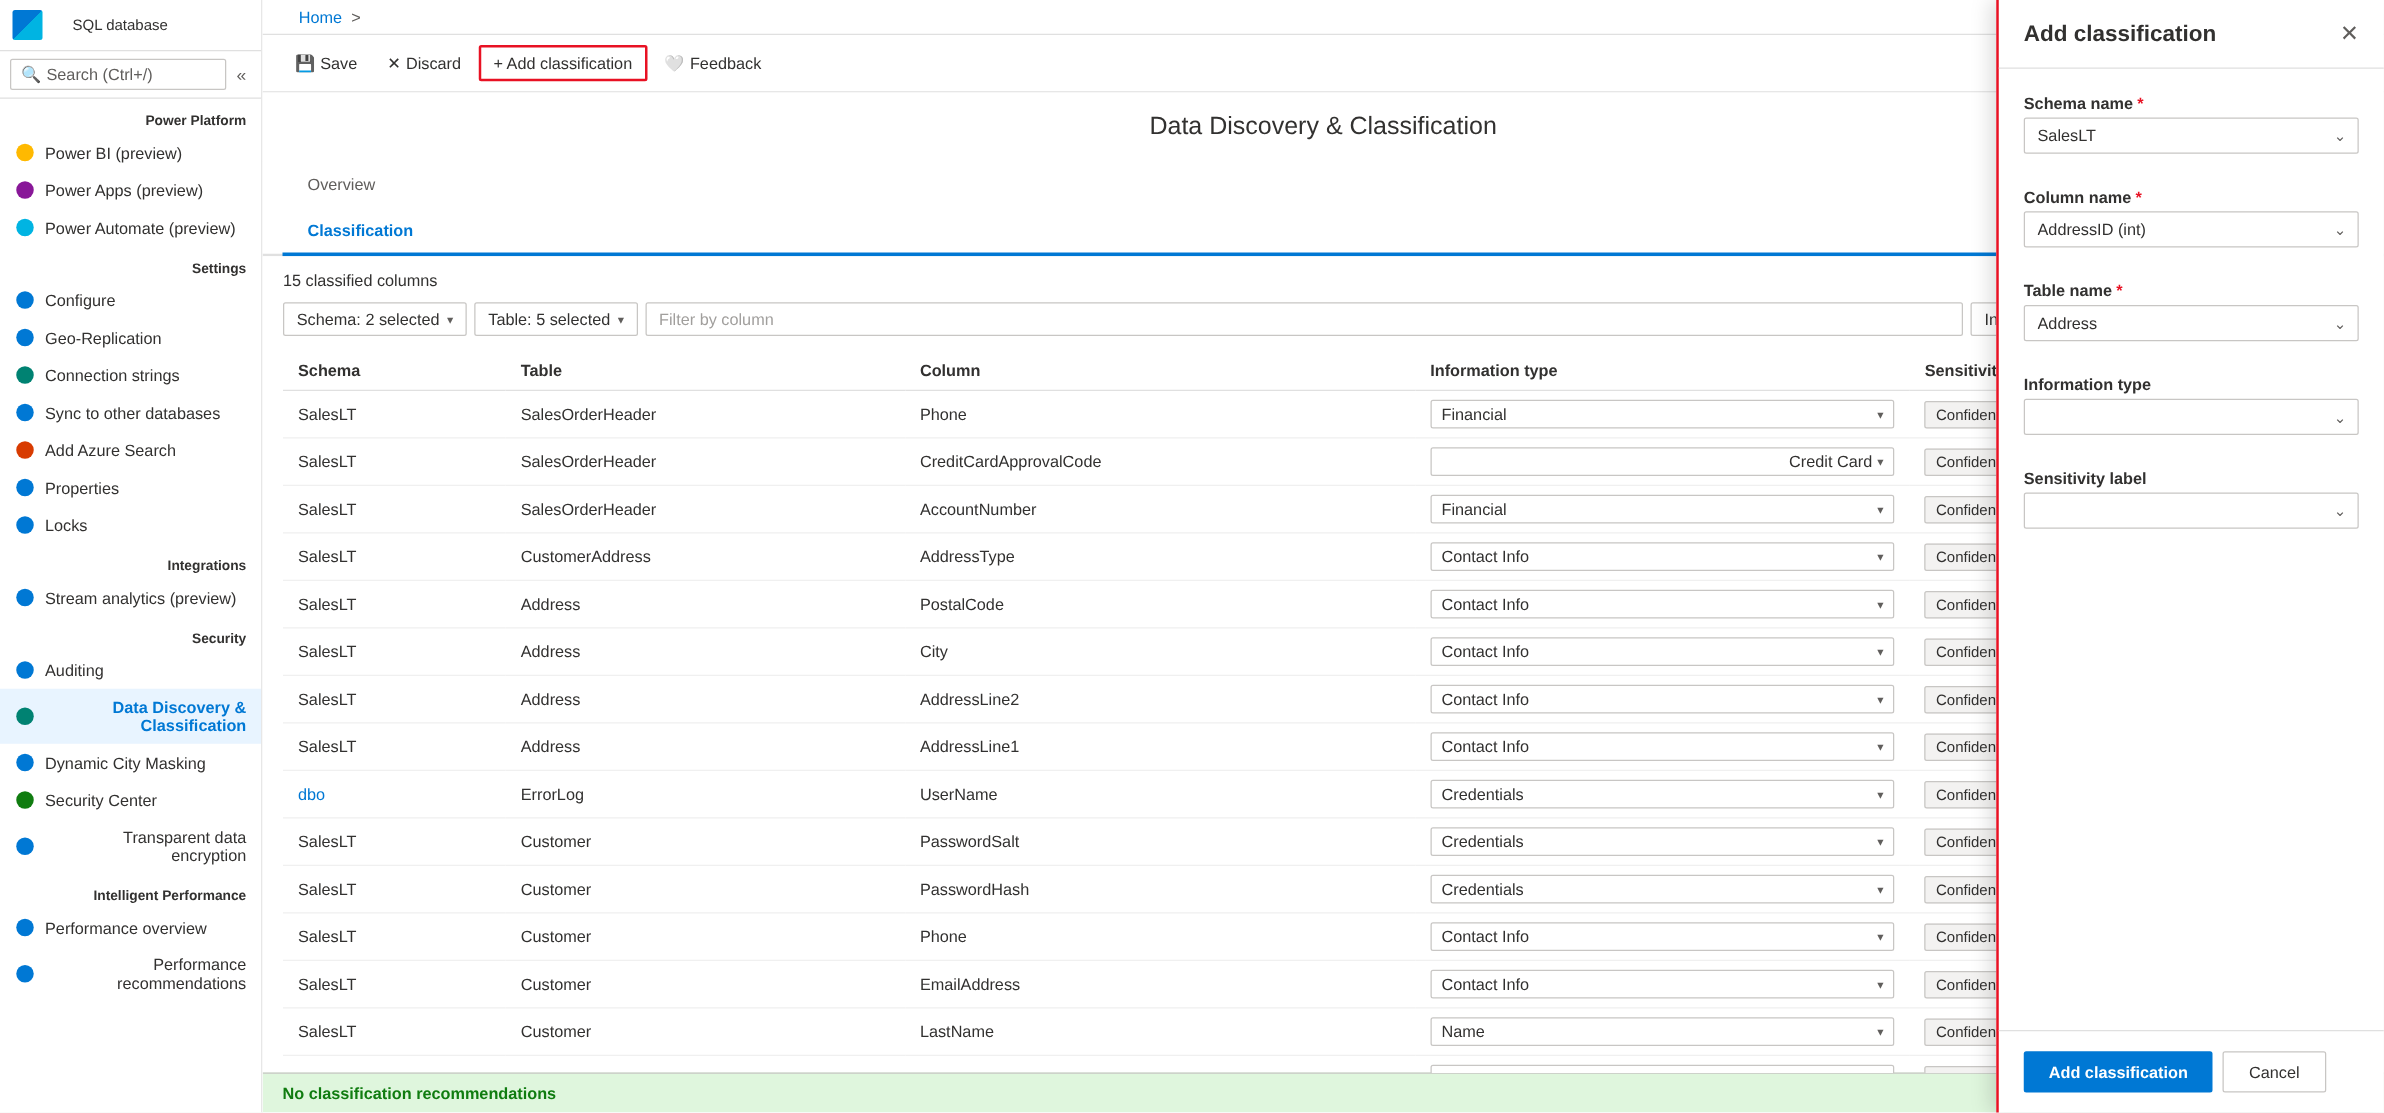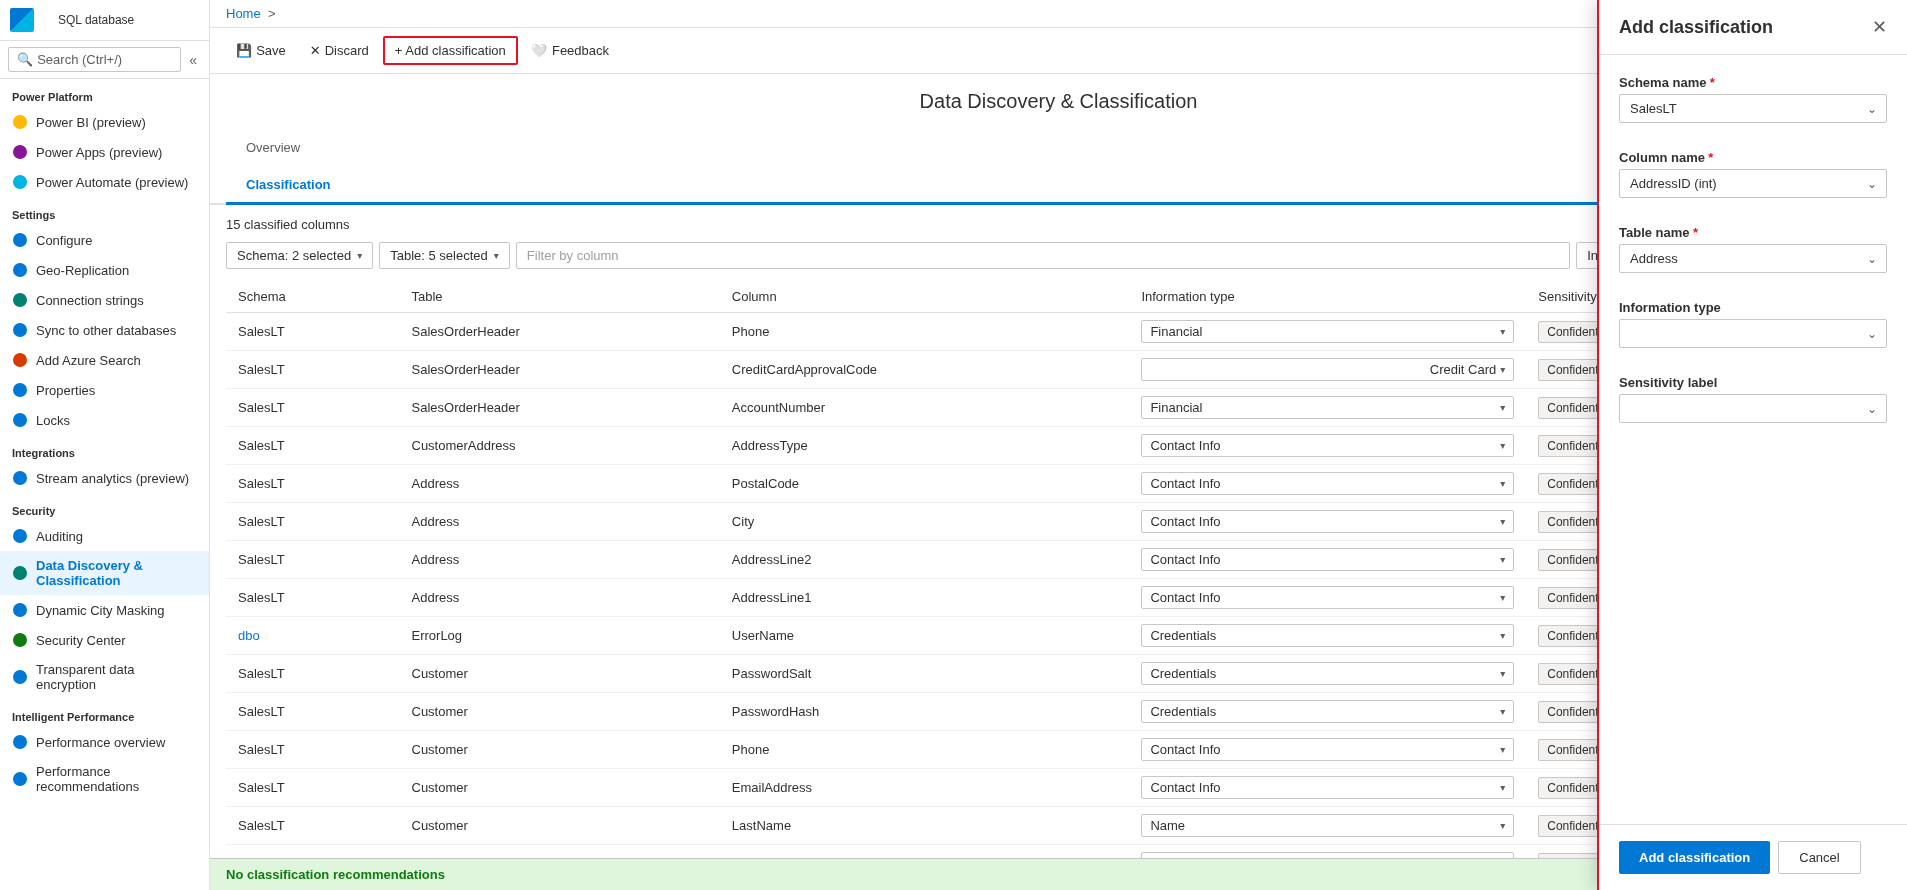--- a/index.html
+++ b/index.html
@@ -7,40 +7,40 @@
 
     
     .sidebar { width: 210px; min-width: 210px; background: #fff; border-right: 1px solid #e0e0e0; display: flex; flex-direction: column; overflow: hidden; }
     .sidebar-header { padding: 8px 10px; display: flex; align-items: center; gap: 24px; border-bottom: 1px solid #e0e0e0; }
     .sidebar-logo { width: 24px; height: 24px; background: linear-gradient(135deg, #0078d4 50%, #00b4e2 50%); border-radius: 2px; }
     .sidebar-app-name { font-size: 12px; color: #323130; }
     .sidebar-search { padding: 6px 8px; border-bottom: 1px solid #e0e0e0; }
     .sidebar-search-input { width: 100%; border: 1px solid #c8c6c4; border-radius: 2px; padding: 4px 8px; font-size: 12px; display: flex; align-items: center; gap: 4px; color: #605e5c; background: #fff; }
     .sidebar-collapse-btn { background: none; border: none; cursor: pointer; color: #605e5c; font-size: 14px; padding: 2px 4px; }
     .sidebar-search-row { display: flex; align-items: center; gap: 4px; }
-    .sidebar-nav { flex: 1; overflow-y: auto; padding-bottom: 8px; }
+    .sidebar-nav { flex: 1; overflow-y: auto; padding-bottom: 8px; text-align: right; }
     .nav-section-label { font-size: 11px; font-weight: 600; color: #323130; padding: 12px 12px 4px 12px; text-transform: none; }
     .nav-item { display: flex; align-items: center; gap: 8px; padding: 7px 12px; cursor: pointer; color: #323130; font-size: 13px; }
     .nav-item.active { background: #e8f4ff; color: #0078d4; font-weight: 600; }
     .nav-icon { width: 16px; height: 16px; display: flex; align-items: center; justify-content: center; flex-shrink: 0; }
     .icon-circle { width: 14px; height: 14px; border-radius: 50%; }
     .icon-yellow { background: #ffb900; }
     .icon-purple { background: #881798; }
     .icon-blue-light { background: #00b4e2; }
     .icon-blue { background: #0078d4; }
     .icon-orange { background: #d83b01; }
     .icon-green { background: #107c10; }
     .icon-teal { background: #008272; }
 
     
     .main { flex: 1; display: flex; flex-direction: column; overflow: hidden; background: #fff; }
 
     
     .breadcrumb { padding: 6px 16px; font-size: 12px; color: #0078d4; border-bottom: 1px solid #e0e0e0; background: #fff; }
-    .breadcrumb span { color: #605e5c; }
+    .breadcrumb span { color: #605e5c; margin-left: 13px; }
 
     
     .toolbar { display: flex; align-items: center; gap: 4px; padding: 8px 16px; border-bottom: 1px solid #e0e0e0; background: #fff; }
     .toolbar-btn { display: flex; align-items: center; gap: 4px; padding: 5px 10px; border: none; background: none; cursor: pointer; font-size: 13px; color: #323130; border-radius: 2px; }
     .toolbar-btn.primary { border: 2px solid #e81123; color: #323130; }
 
     
     .page-title-bar { text-align: center; padding: 16px; font-size: 20px; font-weight: 300; color: #323130; background: #fff; }
 
     
@@ -54,21 +54,21 @@
 
     
     .filter-info { font-size: 13px; color: #323130; margin-bottom: 10px; }
     .filter-row { display: flex; gap: 6px; margin-bottom: 12px; flex-wrap: wrap; }
     .filter-select { display: flex; align-items: center; border: 1px solid #c8c6c4; border-radius: 2px; padding: 5px 10px; background: #fff; cursor: pointer; font-size: 13px; color: #323130; gap: 6px; text-align: center; }
     .filter-select .chevron { font-size: 10px; color: #605e5c; }
     .filter-text { flex: 1; min-width: 200px; border: 1px solid #c8c6c4; border-radius: 2px; padding: 5px 10px; font-size: 13px; color: #a19f9d; }
 
     
     .data-table { width: 100%; border-collapse: collapse; }
-    .data-table th { text-align: left; padding: 8px 12px; font-weight: 400; color: #323130; font-size: 13px; border-bottom: 1px solid #e0e0e0; }
+    .data-table th { text-align: left; padding: 8px 12px; font-weight: 700; color: #323130; font-size: 13px; border-bottom: 1px solid #e0e0e0; }
     .data-table td { padding: 7px 12px; border-bottom: 1px solid #f0f0f0; font-size: 13px; color: #323130; }
     .schema-link { color: #0078d4; cursor: pointer; }
     .info-type-select { border: 1px solid #c8c6c4; border-radius: 2px; padding: 3px 8px; background: #fff; font-size: 12px; color: #323130; display: flex; align-items: center; gap: 4px; min-width: 140px; }
     .sensitivity-badge { background: #f3f2f1; border: 1px solid #c8c6c4; border-radius: 2px; padding: 3px 8px; font-size: 12px; color: #323130; }
 
     
     .bottom-bar { padding: 8px 16px; background: #dff6dd; border-top: 1px solid #c8c6c4; font-size: 13px; color: #107c10; font-weight: 600; }
 
     
     .panel { position: fixed; top: 0; right: 0; width: 310px; height: 100%; background: #fff; border-left: 2px solid #e81123; box-shadow: -4px 0 16px rgba(0,0,0,0.15); display: flex; flex-direction: column; z-index: 1000; }

